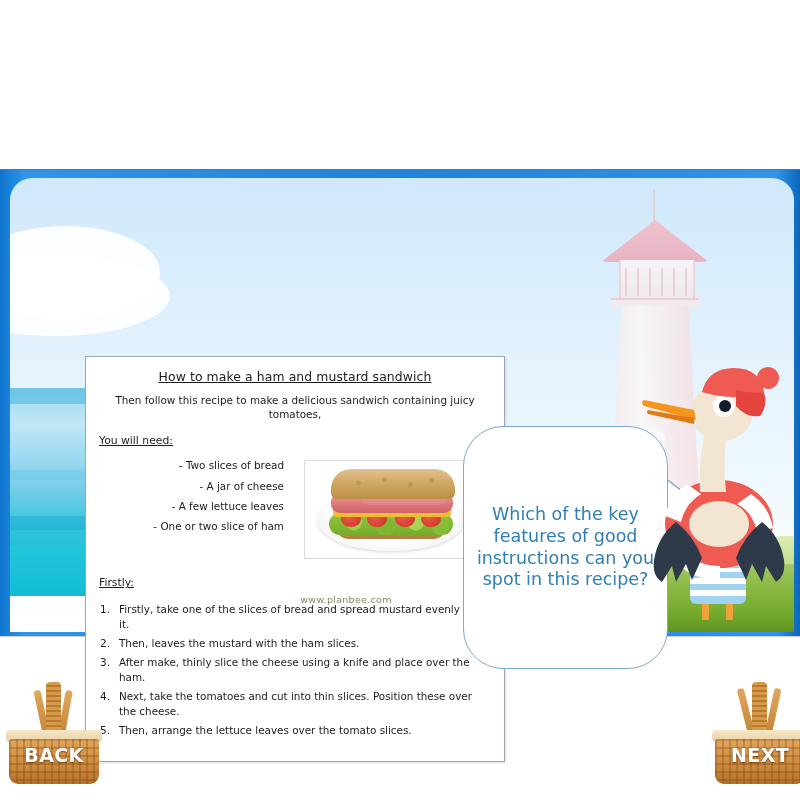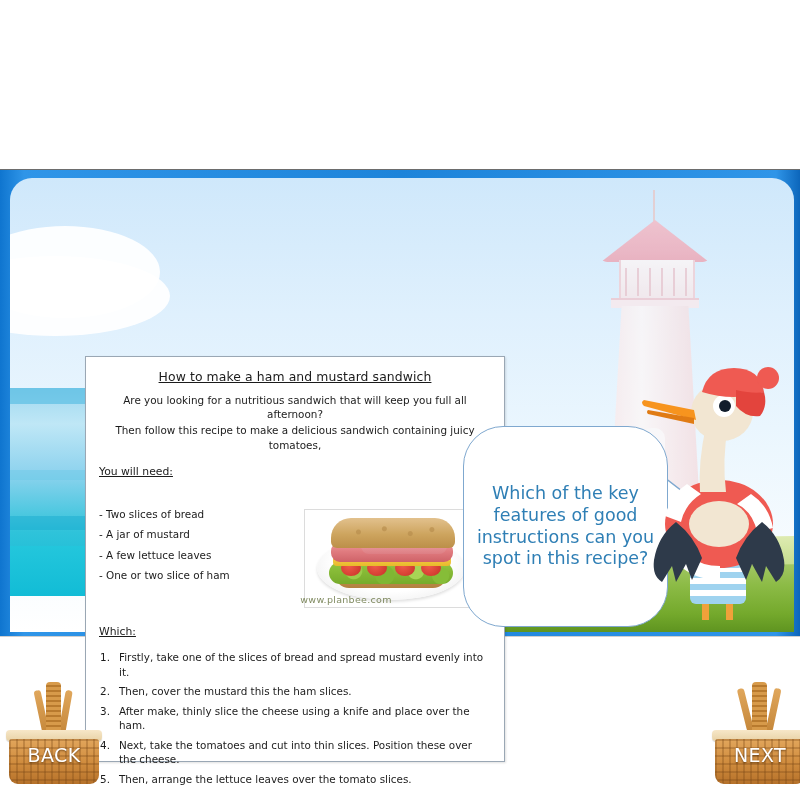--- a/index.html
+++ b/index.html
@@ -106,22 +106,22 @@
     padding:9px 13px 12px 13px;
     color:#1b1b1b;font-size:10.4px;line-height:1.42;
     box-shadow:1px 1px 2px rgba(0,0,0,.12);
   }
   #panel .title{
     text-align:center;font-size:12.4px;text-decoration:underline;
     margin:2px 0 7px 0;letter-spacing:.1px;
   }
   #panel .intro{text-align:center;margin:0 0 11px 0;}
   #panel .intro div{margin:0 0 1px 0;}
-  #panel .sub{text-decoration:underline;margin:0 0 28px 0;font-size:10.8px;}
-  #panel .cols{display:flex;align-items:flex-start;gap:20px;}
+  #panel .sub{text-decoration:underline;margin:0 0 10px 0;font-size:10.8px;}
+  #panel .cols{display:flex;align-items:flex-start;gap:20px;text-align:right;}
   #panel ul.ing{list-style:none;margin:0;padding:0;width:185px;}
   #panel ul.ing li{margin:0 0 5.5px 0;white-space:nowrap;}
   #panel .sub2{text-decoration:underline;margin:16px 0 11px 0;font-size:10.8px;}
   #panel ol.method{list-style:none;counter-reset:st;margin:0;padding:0;}
   #panel ol.method li{
     counter-increment:st;position:relative;padding-left:20px;margin:0 0 4.5px 0;
   }
   #panel ol.method li:before{
     content:counter(st) ".";position:absolute;left:1px;top:0;
   }
@@ -172,21 +172,21 @@
     content:"";position:absolute;left:8px;top:6px;right:8px;height:16px;border-radius:14px;
     background:radial-gradient(circle at 18% 50%,#b98f4e 0 2px,transparent 3px),
                radial-gradient(circle at 42% 30%,#b98f4e 0 2px,transparent 3px),
                radial-gradient(circle at 66% 60%,#b98f4e 0 2px,transparent 3px),
                radial-gradient(circle at 86% 35%,#b98f4e 0 2px,transparent 3px);
     opacity:.7;
   }
 
   
   #bubble{
-    position:absolute;left:463px;top:256px;width:205px;height:201px;
+    position:absolute;left:463px;top:256px;width:205px;height:243px;
     background:#ffffff;border:1.5px solid #7fa8cf;border-radius:40px;
     box-sizing:border-box;display:flex;align-items:center;justify-content:center;
     padding:6px 10px;z-index:6;
   }
   #bubble p{
     margin:0;text-align:center;color:#2f7fb5;
     font-size:17.5px;line-height:1.23;font-family:"DejaVu Sans","Liberation Sans",sans-serif;
   }
   #bubbletail{
     position:absolute;left:660px;top:300px;width:34px;height:60px;z-index:5;
@@ -216,21 +216,21 @@
   .basket .body{
     position:absolute;left:3px;top:31px;width:90px;height:45px;
     border-radius:3px 3px 9px 9px;
     background:
       repeating-linear-gradient(90deg,rgba(120,70,20,.30) 0 2px,transparent 2px 7px),
       repeating-linear-gradient(180deg,rgba(120,70,20,.30) 0 2px,transparent 2px 8px),
       linear-gradient(180deg,#e2a65c 0%,#cf8b3d 55%,#b5712a 100%);
   }
   .basket .label{
     position:absolute;left:0;top:36px;width:96px;text-align:center;
-    color:#ffffff;font-weight:normal;font-size:19px;letter-spacing:.4px;
+    color:#ffffff;font-weight:bold;font-size:19px;letter-spacing:.4px;
     text-shadow:0 1px 2px rgba(60,30,0,.65);
     font-family:"DejaVu Sans","Liberation Sans",sans-serif;
   }
 
   
   #footer{
     position:absolute;left:0;top:406px;width:672px;height:30px;
     display:flex;align-items:center;justify-content:center;z-index:4;
   }
   #footer span{
@@ -276,53 +276,52 @@
       </div>
 
       <div id="footer">
         <span>www.planbee.com</span>
       </div>
     </div>
 
     <div id="panel">
       <div class="title">How to make a ham and mustard sandwich</div>
       <div class="intro">
-        <div>Are you looking for a nutritious sandwich that will keep you full all afternoon?</div>
         <div>Then follow this recipe to make a delicious sandwich containing juicy tomatoes,</div>
       </div>
 
       <div class="sub">You will need:</div>
 
       <div class="cols">
         <ul class="ing">
           <li>- Two slices of bread</li>
-          <li>- A jar of mustard</li>
+          <li>- A jar of cheese</li>
           <li>- A few lettuce leaves</li>
           <li>- One or two slice of ham</li>
         </ul>
 
         <div id="photo">
           <div class="plate"></div>
           <div class="bread-bot"></div>
           <div class="lettuce"></div>
           <div class="tomato t1"></div>
             <div class="tomato t2"></div>
           <div class="tomato t3"></div>
             <div class="tomato t4"></div>
           <div class="cheese"></div>
           <div class="ham"></div>
           <div class="ham2"></div>
           <div class="bread-top"></div>
         </div>
       </div>
 
-      <div class="sub2">Which:</div>
+      <div class="sub2">Firstly:</div>
       <ol class="method">
         <li>Firstly, take one of the slices of bread and spread mustard evenly into it.</li>
-        <li>Then, cover the mustard this the ham slices.</li>
+        <li>Then, leaves the mustard with the ham slices.</li>
         <li>After make, thinly slice the cheese using a knife and place over the ham.</li>
         <li>Next, take the tomatoes and cut into thin slices.  Position these over the cheese.</li>
         <li>Then, arrange the lettuce leaves over the tomato slices.</li>
 
       </ol>
     </div>
 
     <div id="bubbletail">
       <svg width="34" height="60" viewBox="0 0 34 60">
         <path d="M0,4 L31,28 L2,56 Z" fill="#ffffff" stroke="#7fa8cf" stroke-width="1.5"></path>

